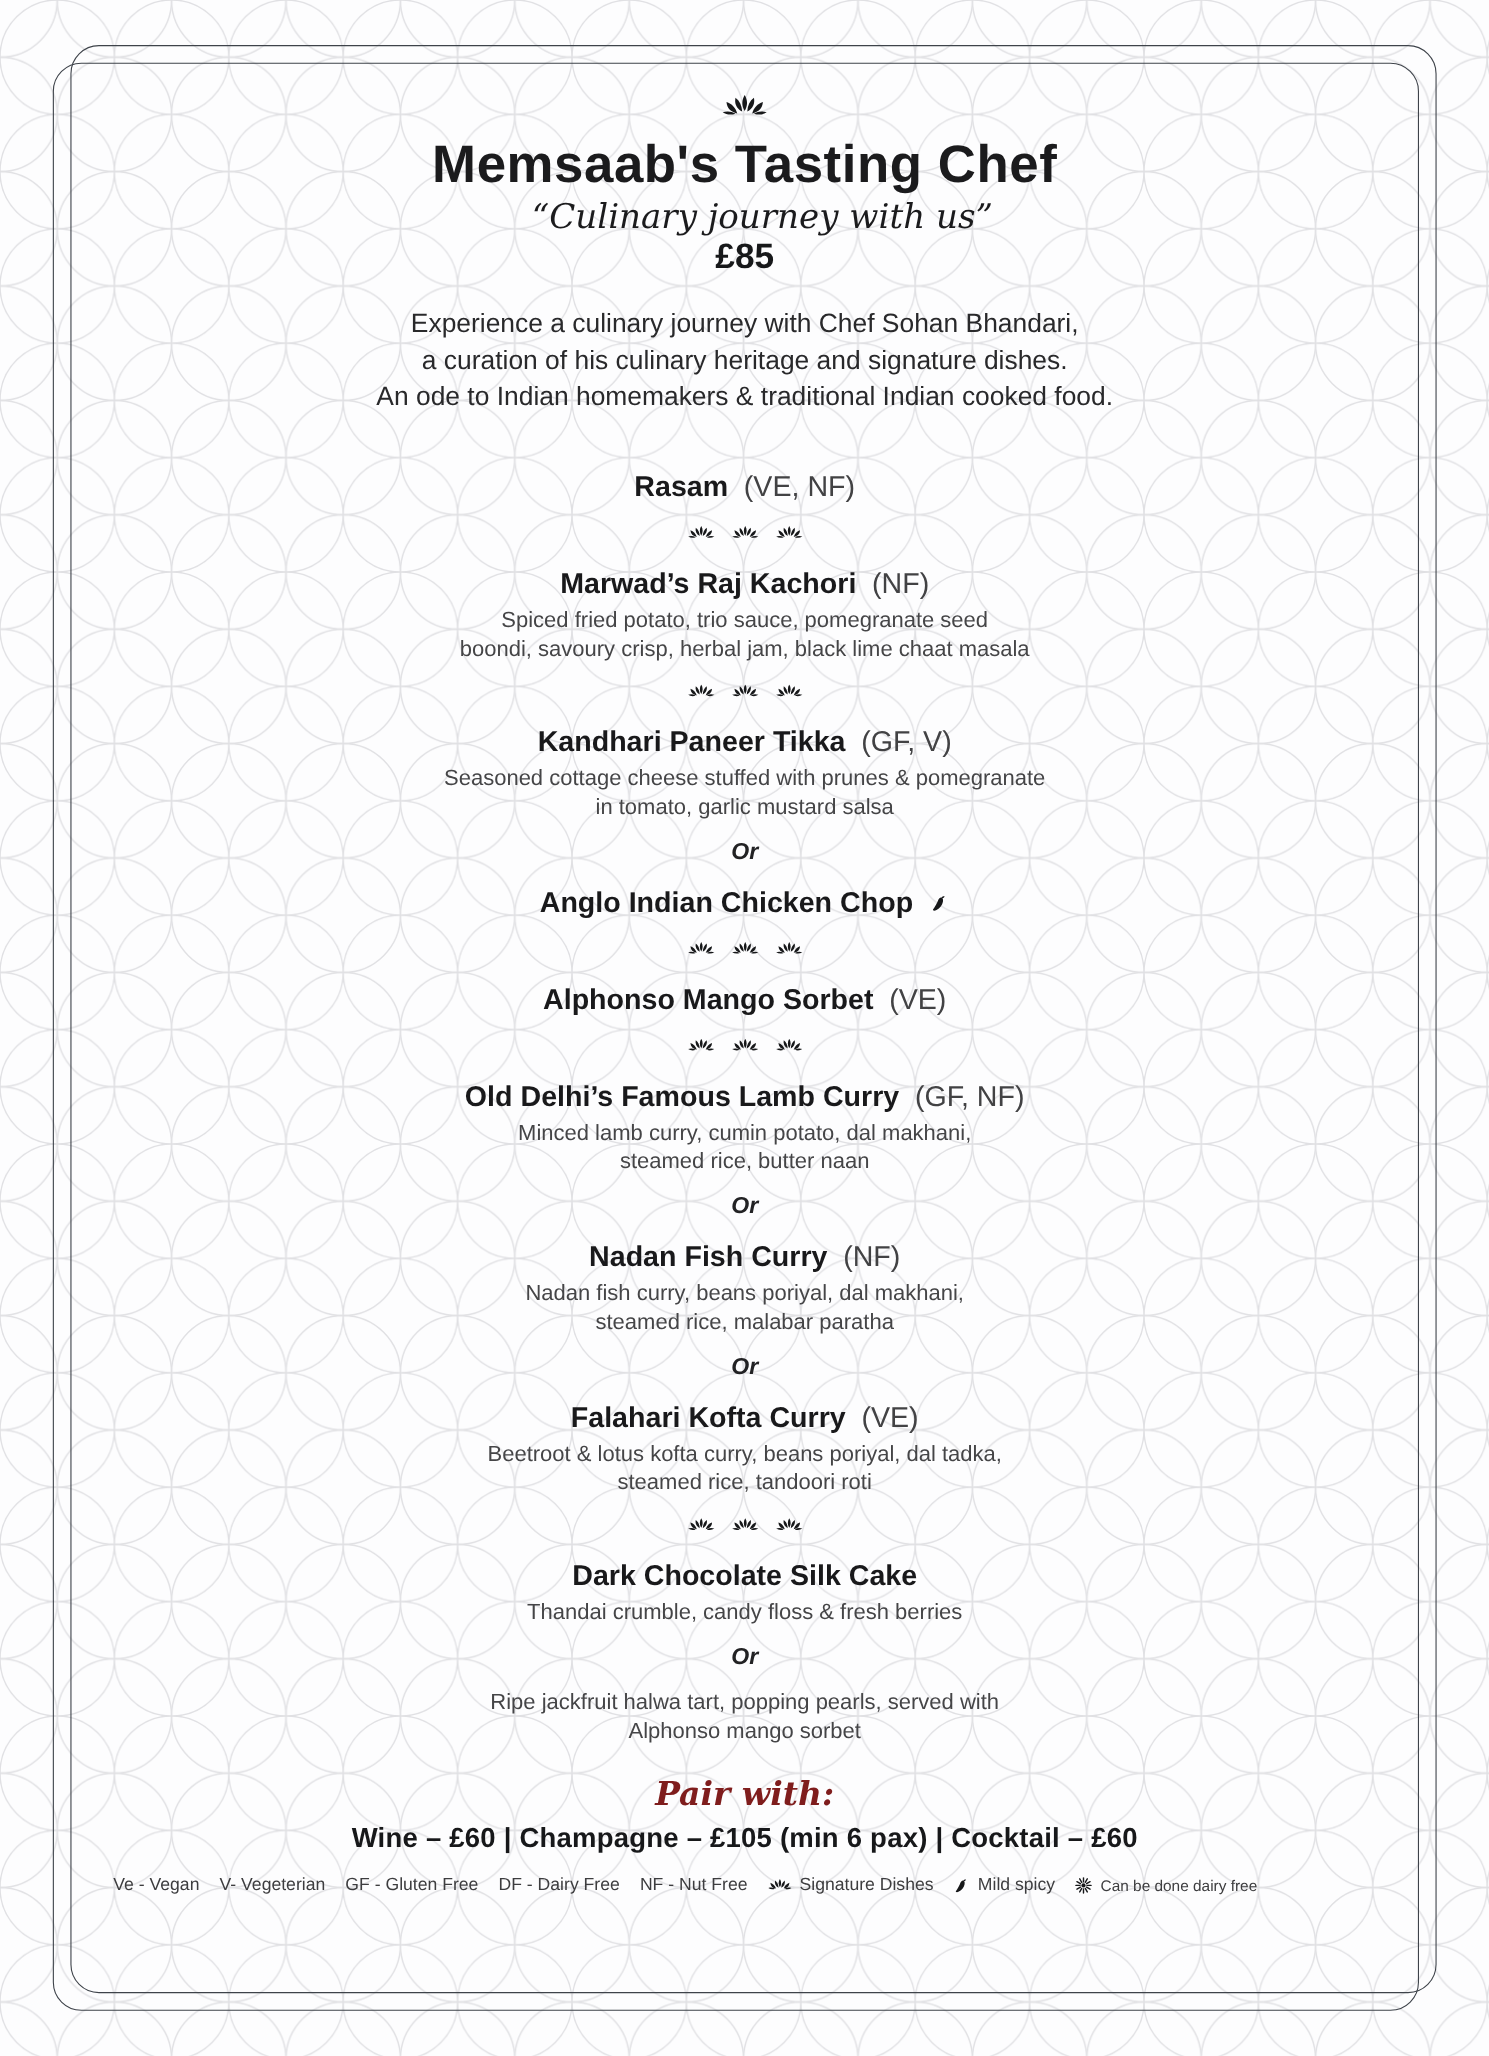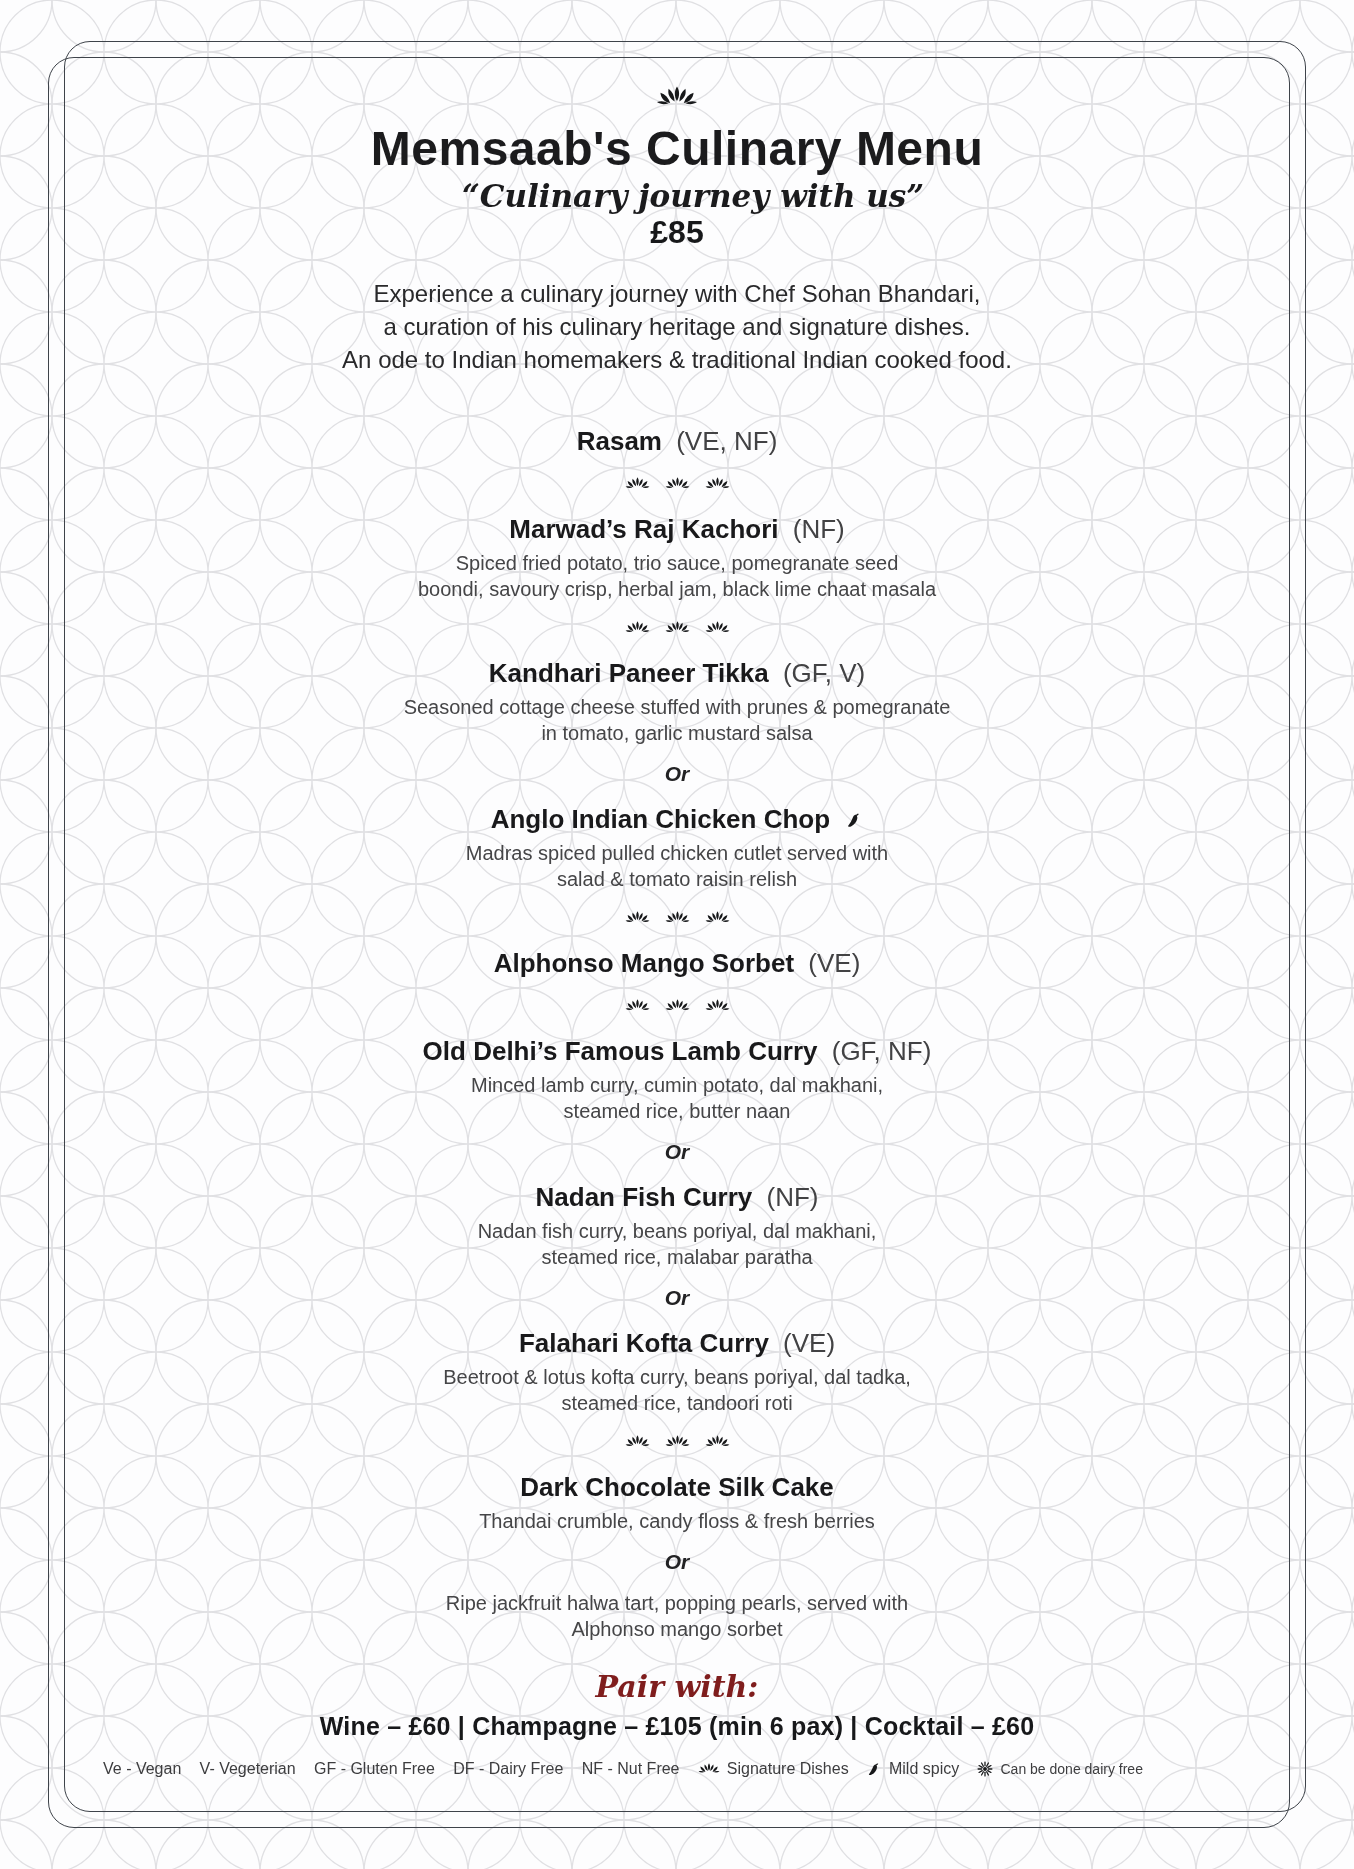--- a/index.html
+++ b/index.html
@@ -9,21 +9,21 @@
     font-family:"Liberation Sans","DejaVu Sans",sans-serif;
     -webkit-font-smoothing:antialiased;
   }
   .bg-pattern{position:absolute;inset:0;z-index:0;}
   .frame{position:absolute;z-index:1;border:1.5px solid #3e434a;border-radius:26px;pointer-events:none;}
   .frame-a{top:41px;left:64px;right:48px;bottom:57px;}
   .frame-b{top:57px;left:48px;right:64px;bottom:41px;}
   .content{position:relative;z-index:2;text-align:center;padding-top:86px;}
   .lotus-top svg{width:42px;height:25px;color:#17181a;}
   h1{margin:6px 0 0;font-size:48px;font-weight:800;letter-spacing:.5px;color:#1b1b1d;line-height:1.15;}
-  .tagline{margin-top:2px;font-family:"DejaVu Serif","Liberation Serif",serif;font-style:italic;font-weight:700;font-size:31px;color:#1b1b1d;margin-left:32px;}
+  .tagline{margin-top:2px;font-family:"DejaVu Serif","Liberation Serif",serif;font-style:italic;font-weight:400;font-size:31px;color:#1b1b1d;margin-left:32px;}
   .price{font-size:32px;font-weight:800;color:#17181a;}
   .intro{margin:26px auto 0;font-size:24px;line-height:33px;color:#29292b;white-space:pre-line;max-width:860px;}
   .first-course{margin-top:48px;}
   .course-title{font-size:26px;line-height:34px;}
   .course-title .name{font-weight:700;color:#19191b;}
   .course-title .tags{font-weight:300;color:#424244;margin-left:7px;}
   .course-title .tags:empty{display:none;margin:0;}
   .chili-inline svg{width:17px;height:17px;color:#17181a;margin-left:9px;vertical-align:-1px;}
   .desc{margin-top:4px;font-size:20px;line-height:26px;color:#454547;white-space:pre-line;}
   .desc:empty{display:none;}
@@ -96,21 +96,21 @@
 </svg>
 
 <div class="frame frame-a"></div>
 <div class="frame frame-b"></div>
 
 <div class="content">
 
   <div class="lotus-top"><svg>
         <use href="#lotus"></use>
       </svg></div>
-  <h1>Memsaab's Culinary Menu</h1>
+  <h1>Memsaab's Tasting Chef</h1>
   <div class="tagline">“Culinary journey with us”</div>
   <div class="price">£85</div>
   <p class="intro">Experience a culinary journey with Chef Sohan Bhandari,
 a curation of his culinary heritage and signature dishes.
 An ode to Indian homemakers &amp; traditional Indian cooked food.</p>
 
   <div class="course first-course">
     <div class="course-title">
       <span class="name">Rasam</span>
       <span class="tags">(VE, NF)</span>
@@ -162,22 +162,20 @@
   <div class="or">Or</div>
 
   <div class="course">
     <div class="course-title">
       <span class="name">Anglo Indian Chicken Chop</span>
       
       <span class="chili-inline"><svg>
             <use href="#chili"></use>
           </svg></span>
     </div>
-    <div class="desc">Madras spiced pulled chicken cutlet served with
-salad &amp; tomato raisin relish</div>
   </div>
 
   <div class="divider">
     <svg>
         <use href="#lotus"></use>
       </svg>
     <svg>
         <use href="#lotus"></use>
       </svg>
     <svg>

